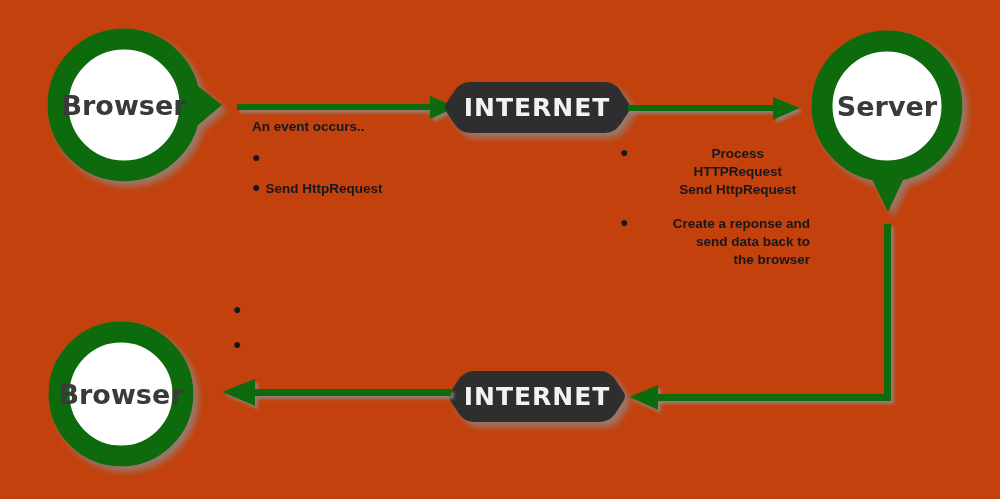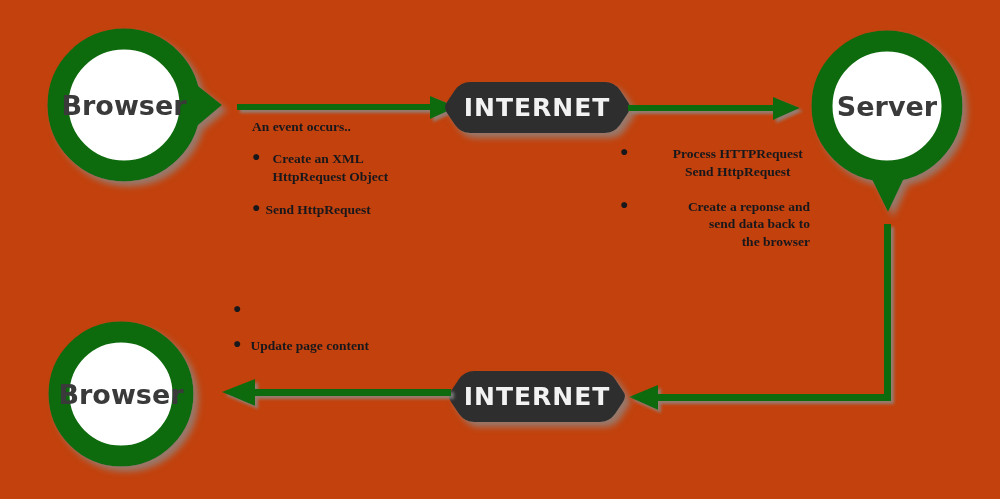--- a/index.html
+++ b/index.html
@@ -36,21 +36,21 @@
     font-family: "DejaVu Sans", sans-serif;
     font-weight: bold;
     font-size: 25px;
     letter-spacing: 1px;
     fill: #f2f2f2;
     text-anchor: middle;
     dominant-baseline: middle;
   }
   .note-block {
     position: absolute;
-    font-family: Liberation Serif, serif;
+    font-family: Liberation Sans, sans-serif;
     font-weight: bold;
     color: #18181c;
     font-size: 13.5px;
     line-height: 1.32;
   }
   .note-caption {
     font-size: 13.5px;
     font-weight: bold;
     color: #18181c;
     white-space: nowrap;
@@ -178,22 +178,20 @@
     <g filter="url(#softshadow)">
       <circle cx="121" cy="394" r="62" fill="#ffffff" stroke="#0d6b0d" stroke-width="21"></circle>
     </g>
     <text class="node-label" x="121" y="396">Browser</text>
   </svg>
 
   <div class="note-block note-req">
     <div class="note-caption cap">An event occurs..</div>
     <div class="b1">
       <span class="bullet-dot">●</span>
-      <span class="txt bullet-item">Create an XML
-HttpRequest Object</span>
     </div>
     <div class="b2">
       <span class="bullet-dot">●</span>
       <span class="txt bullet-item">Send HttpRequest</span>
     </div>
   </div>
 
   <div class="note-block note-server">
     <div class="b1">
       <span class="bullet-dot">●</span>
@@ -207,17 +205,16 @@
 the browser</span>
     </div>
   </div>
 
   <div class="note-block note-client">
     <div class="b1">
       <span class="bullet-dot">●</span>
     </div>
     <div class="b2">
       <span class="bullet-dot">●</span>
-      <span class="txt bullet-item">Update page content</span>
     </div>
   </div>
 
 </div>
 
 </body></html>

